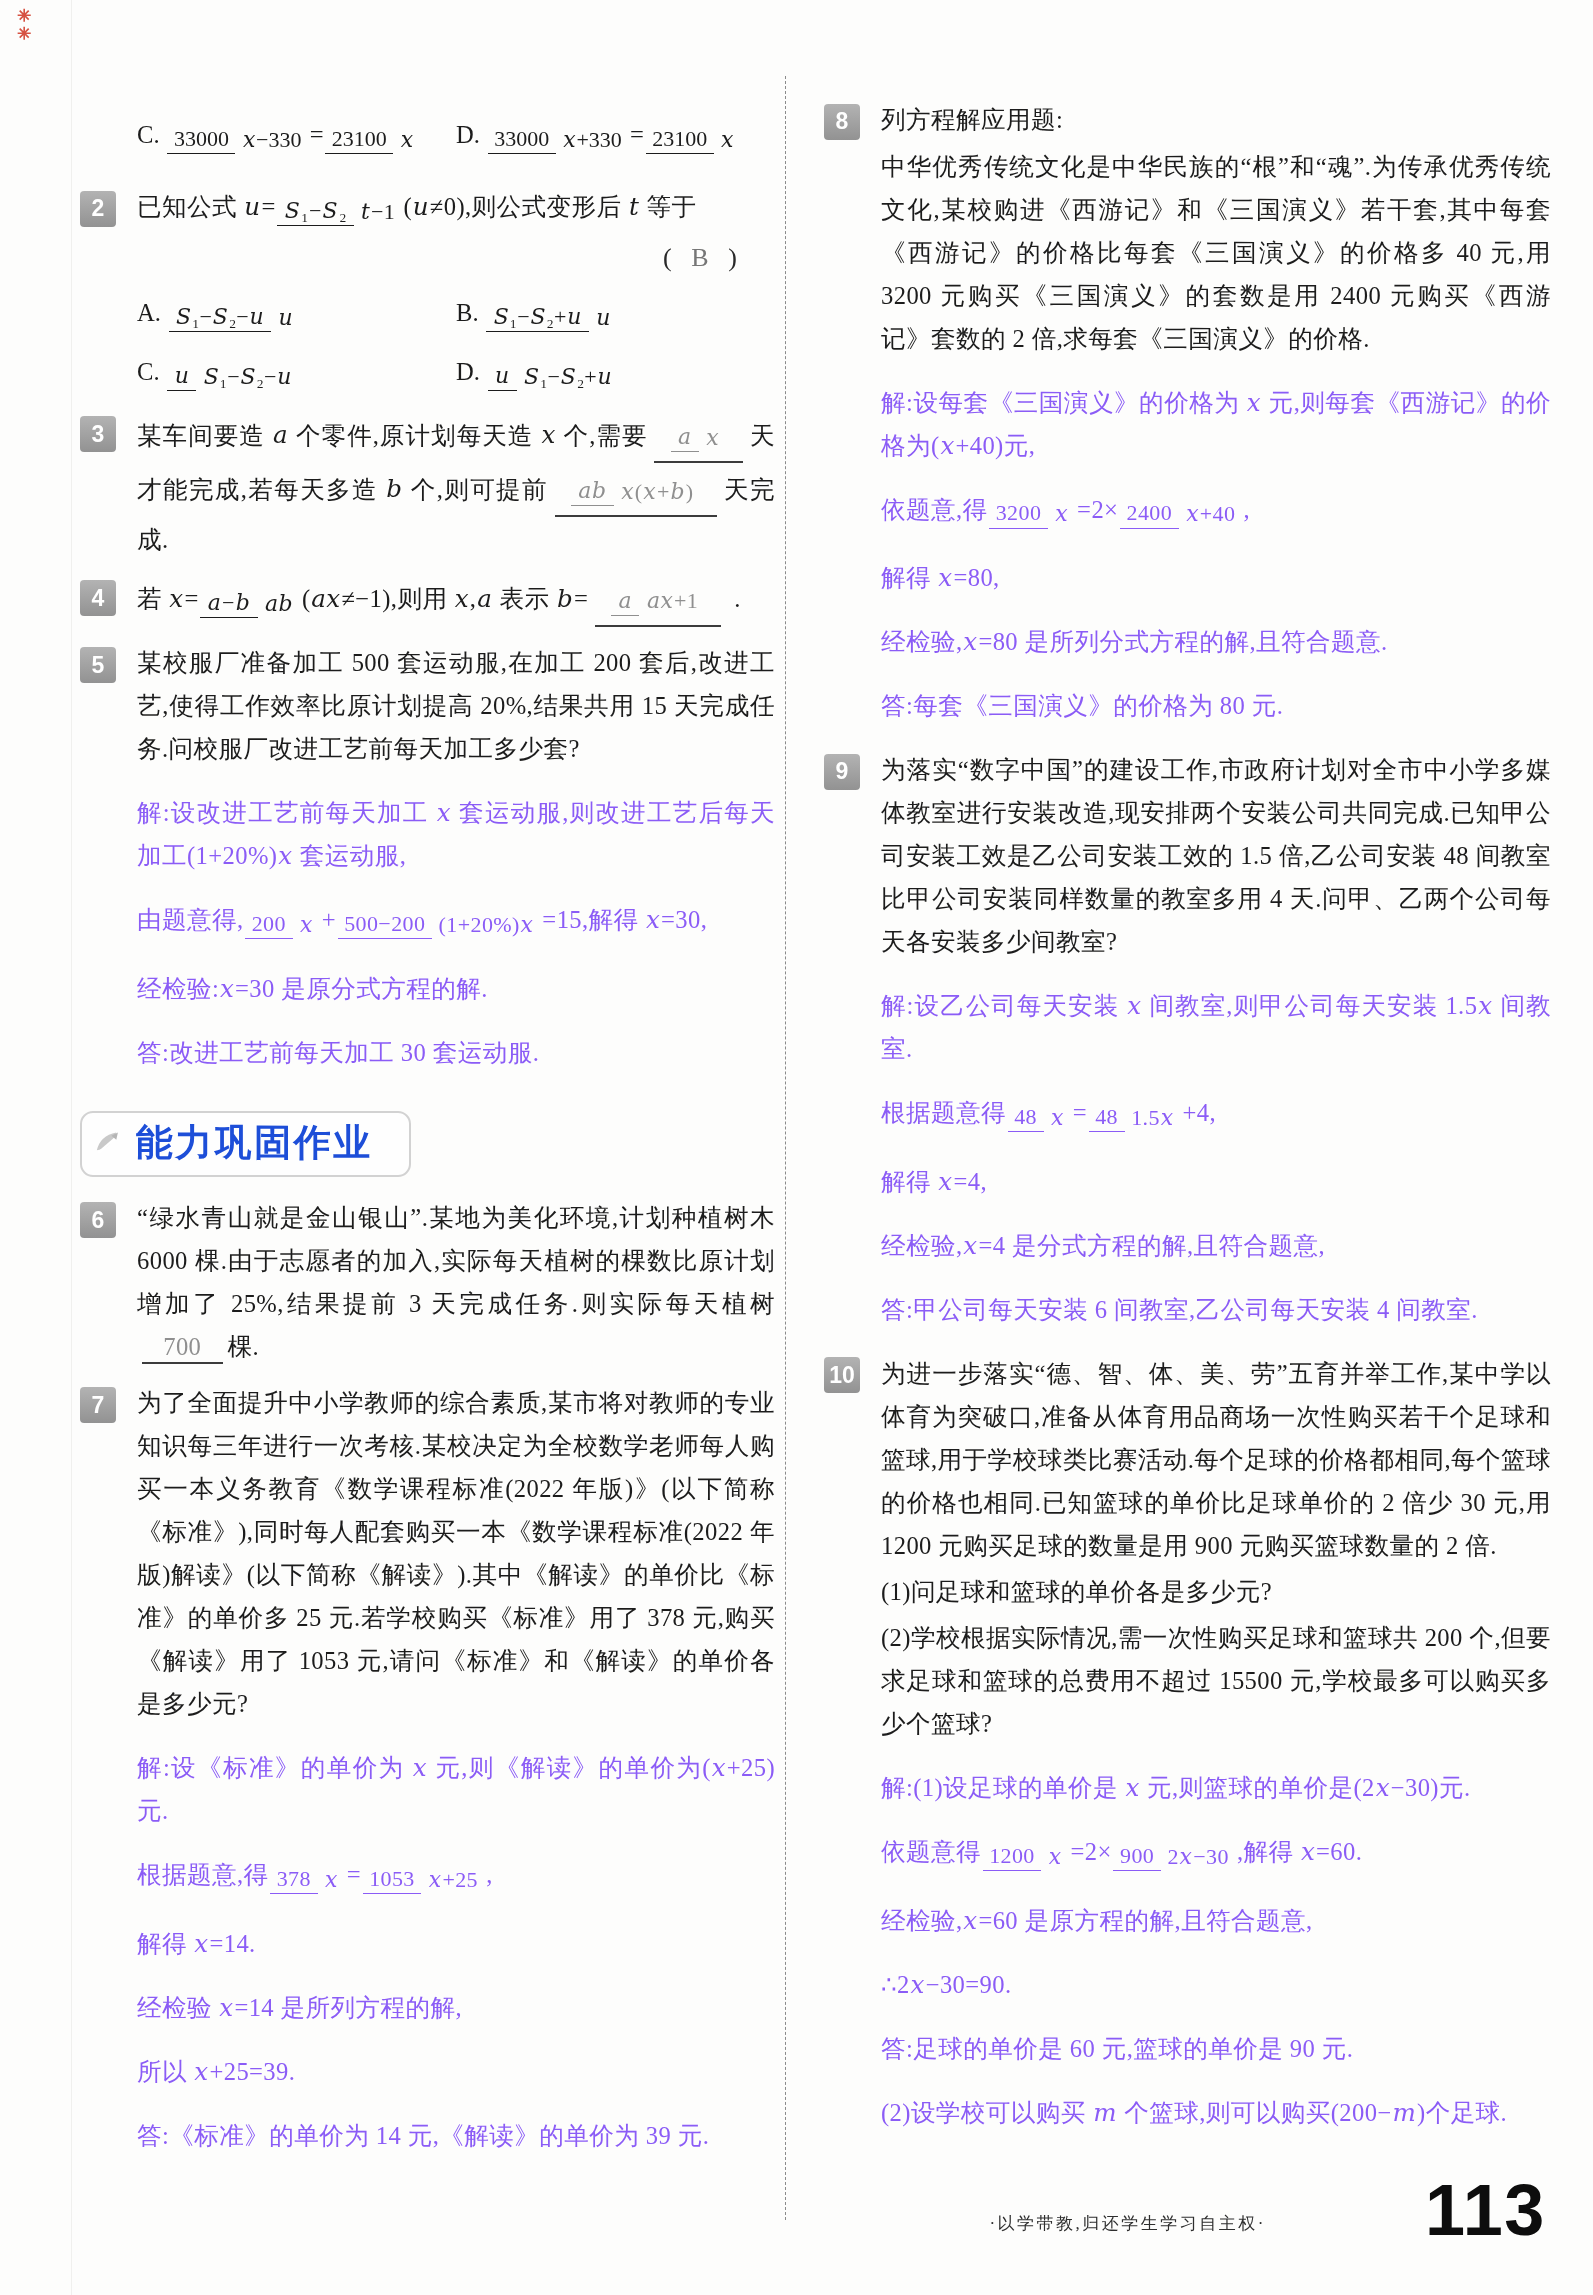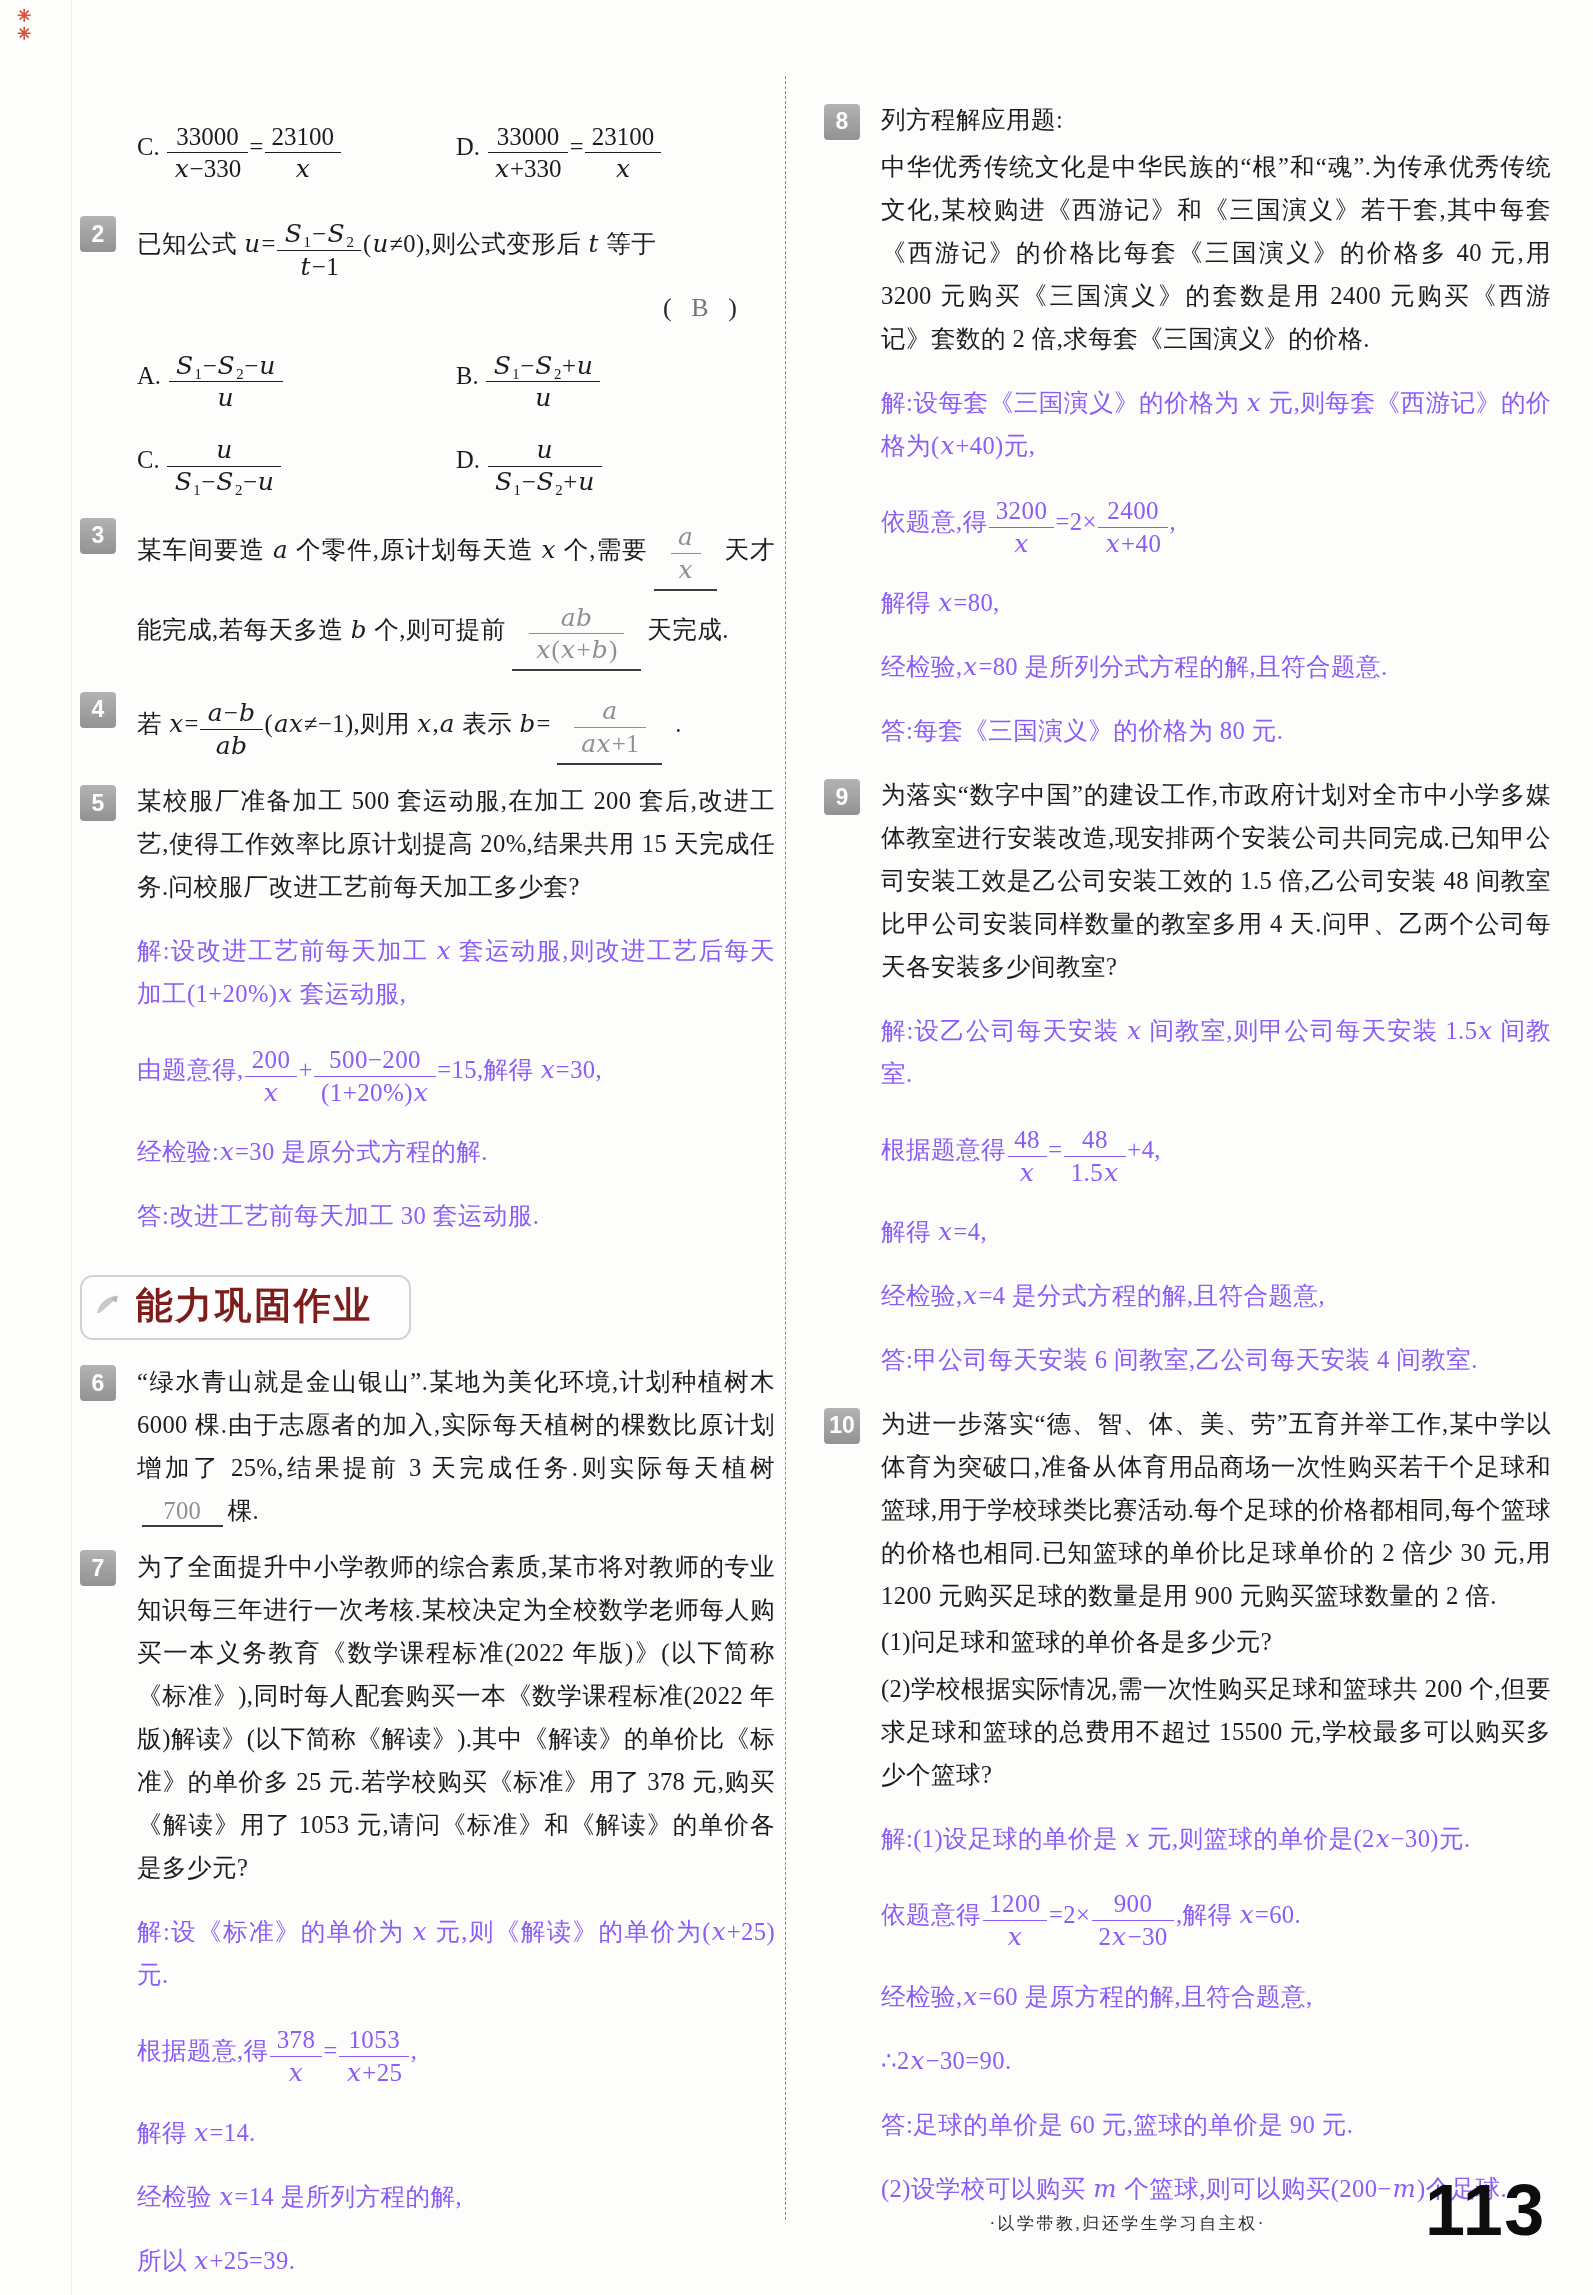--- a/index.html
+++ b/index.html
@@ -25,39 +25,39 @@
     position:absolute;left:0;top:5.7px;min-width:36px;height:36px;box-sizing:border-box;padding:0 4.1px;
     background:linear-gradient(180deg,#b3b3b3,#929292);color:#fff;border-radius:4.1px;
     font-family:"Liberation Sans","DejaVu Sans",sans-serif;font-weight:700;font-size:23px;
     display:flex;align-items:center;justify-content:center;
   }
   .st{line-height:43px;text-align:justify;margin:3.3px 0;letter-spacing:0.4px;}
   .sol{line-height:43px;text-align:justify;margin:21px 0;letter-spacing:0.4px;color:#8b5cf6;}
   .mvar{font-style:italic;font-family:"DejaVu Serif","Liberation Serif",serif;padding:0 0.8px;}
   
   .fracwrap{display:inline-block;vertical-align:middle;margin:1.6px 1.6px;}
-  .frac{display:inline-flex;flex-direction:column;text-align:center;font-size:25px;line-height:1.2;}
+  .frac{display:inline-flex;text-align:center;font-size:22px;line-height:1.2;}
   .fn{padding:0 6.6px 0.8px;border-bottom:1.6px solid currentColor;}
   .fd{padding:0.8px 6.6px 0;}
   .ansfrac{display:inline-block;vertical-align:middle;color:#8f8f8f;border-bottom:2.5px solid #3c3c3c;padding:1.6px 16.4px 4.1px;margin:1.6px 6.6px;}
   .blank{color:#8f8f8f;border-bottom:2.5px solid #3c3c3c;padding:0 21.3px 1.6px;margin:0 4.9px;}
   
   .optrow{display:flex;margin:11.5px 0;line-height:43px;}
   .optcell{width:50%;}
   .ansmark{text-align:right;padding-right:38px;line-height:44px;color:#2a2a2a;font-size:26px;}
   .ansletter{color:#767676;padding:0 19.7px;}
   
   .secheader{
     display:inline-flex;align-items:center;margin:16.4px 0 16.4px 0;
     border:2.5px solid #d2d2d2;border-radius:13px;padding:4.9px 36px 6.6px 9.9px;background:#fefefe;
   }
   .secicon{display:inline-flex;margin-right:9.9px;}
   .seclabel{
     font-family:Liberation Sans, sans-serif;font-weight:900;font-size:37px;
-    letter-spacing:2.5px;color:#7f1d1d;white-space:nowrap;
+    letter-spacing:2.5px;color:#1d4ed8;white-space:nowrap;
   }
   
   .footer{position:absolute;left:0;right:0;bottom:39px;height:74px;}
   .slogan{position:absolute;right:328px;bottom:21.3px;font-size:17px;letter-spacing:2.5px;color:#2e2e2e;white-space:nowrap;}
   .pagenum{
     position:absolute;right:48px;bottom:4.9px;font-size:72px;font-weight:700;letter-spacing:1.6px;
     font-family:"Liberation Sans","DejaVu Sans",sans-serif;color:#0d0d0d;
   }
 </style>
 </head>

